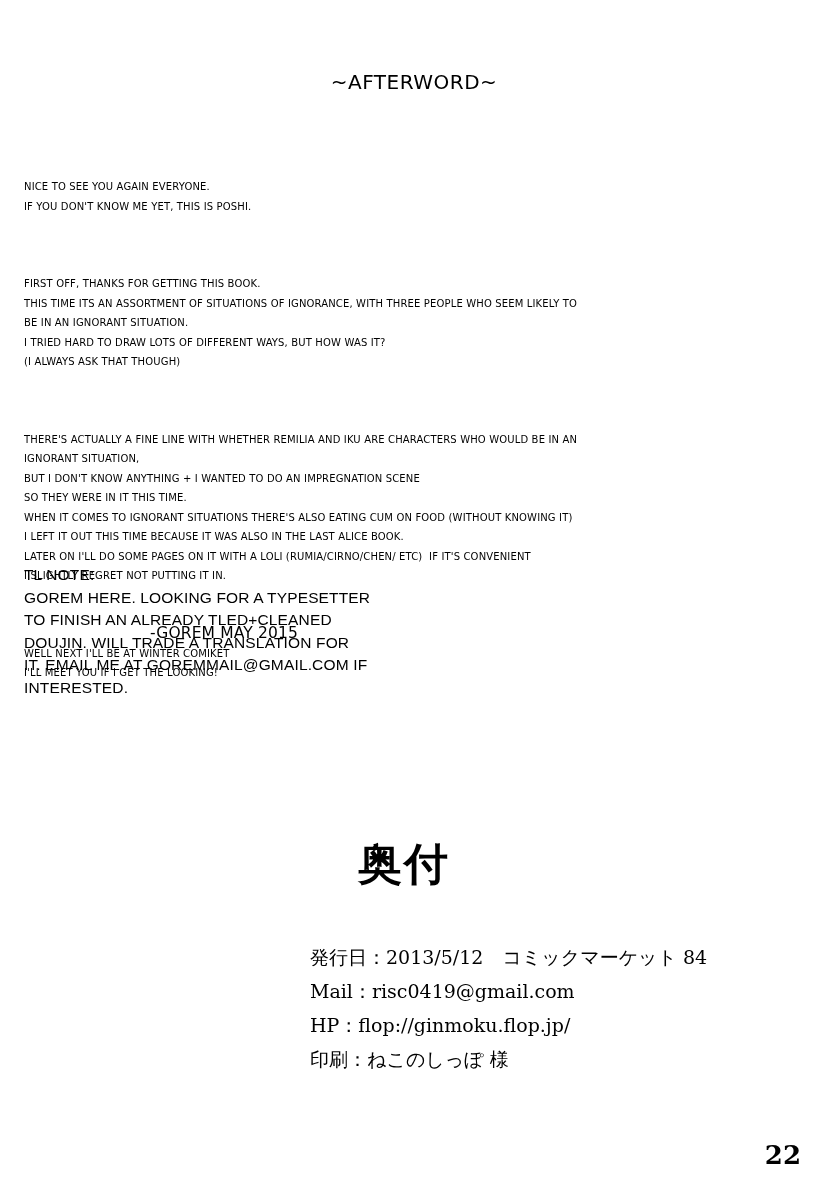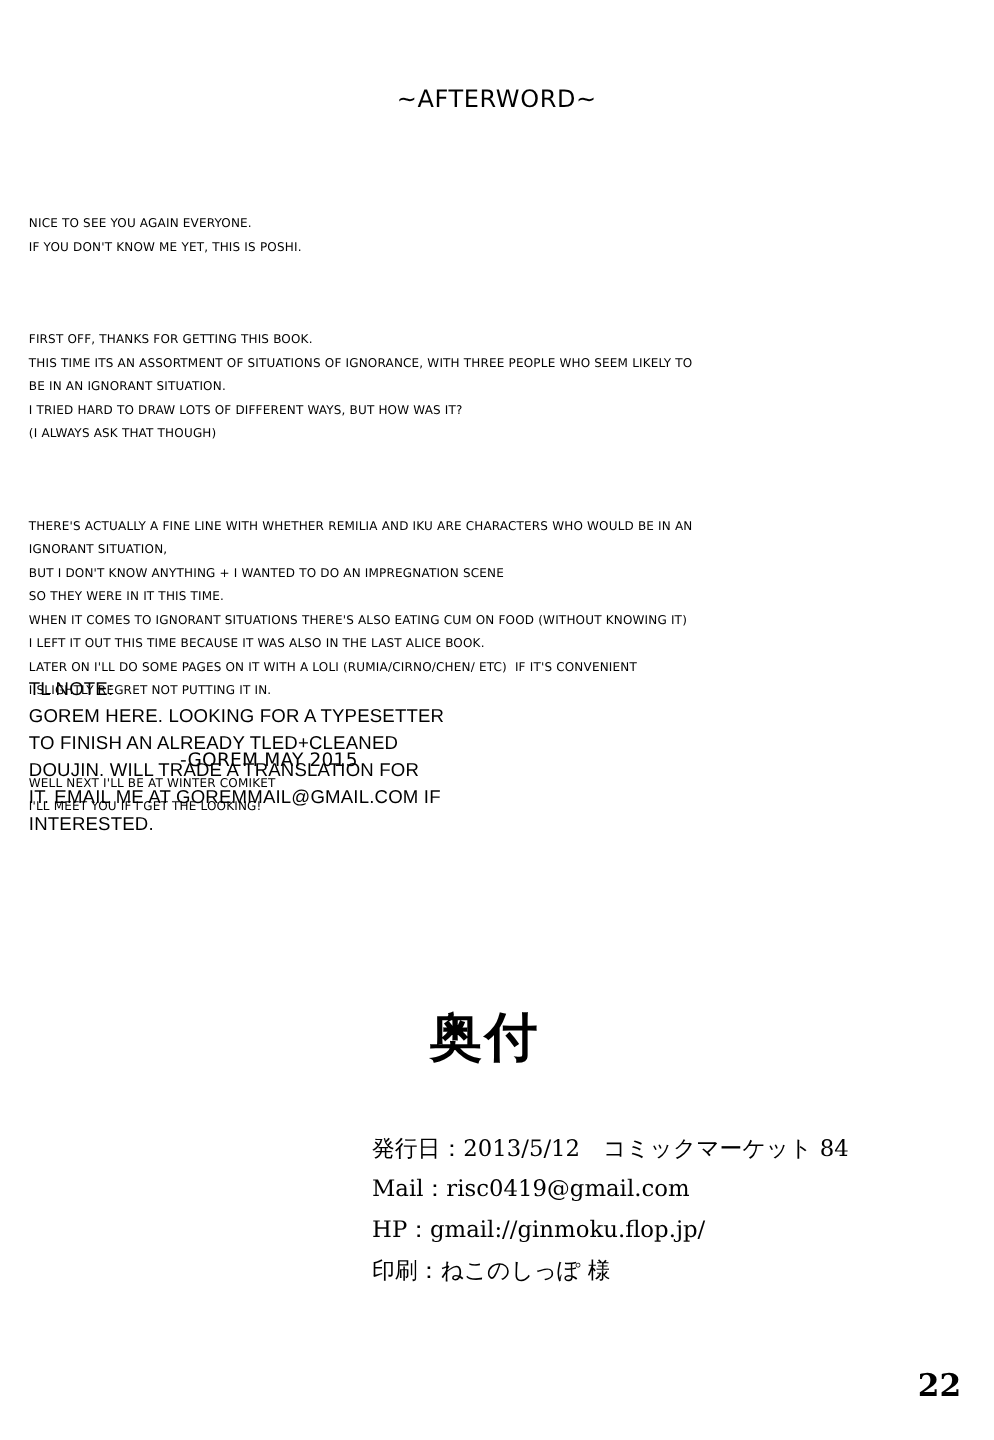--- a/index.html
+++ b/index.html
@@ -143,19 +143,19 @@
 IT. EMAIL ME AT GOREMMAIL@GMAIL.COM IF
 INTERESTED.</div>
 
   <div class="tlnote-sign">-GOREM MAY 2015</div>
 
   <div class="colophon-title">奥付</div>
 
   <div class="colophon-list">
     <div class="colophon-row">発行日：2013/5/12　コミックマーケット 84</div>
     <div class="colophon-row">Mail：risc0419@gmail.com</div>
-    <div class="colophon-row">HP：gmail://ginmoku.flop.jp/</div>
+    <div class="colophon-row">HP：flop://ginmoku.flop.jp/</div>
     <div class="colophon-row">印刷：ねこのしっぽ 様</div>
   </div>
 
   <div class="page-number">22</div>
 
 </div>
 
 </body></html>

